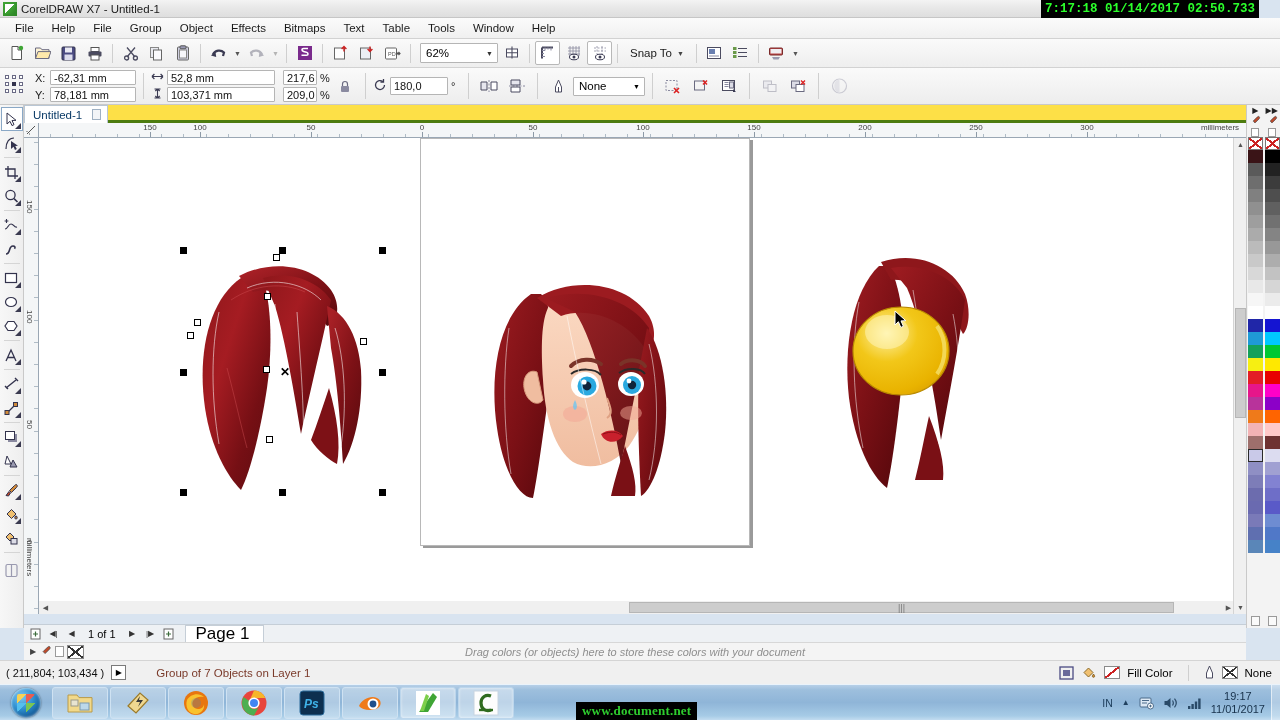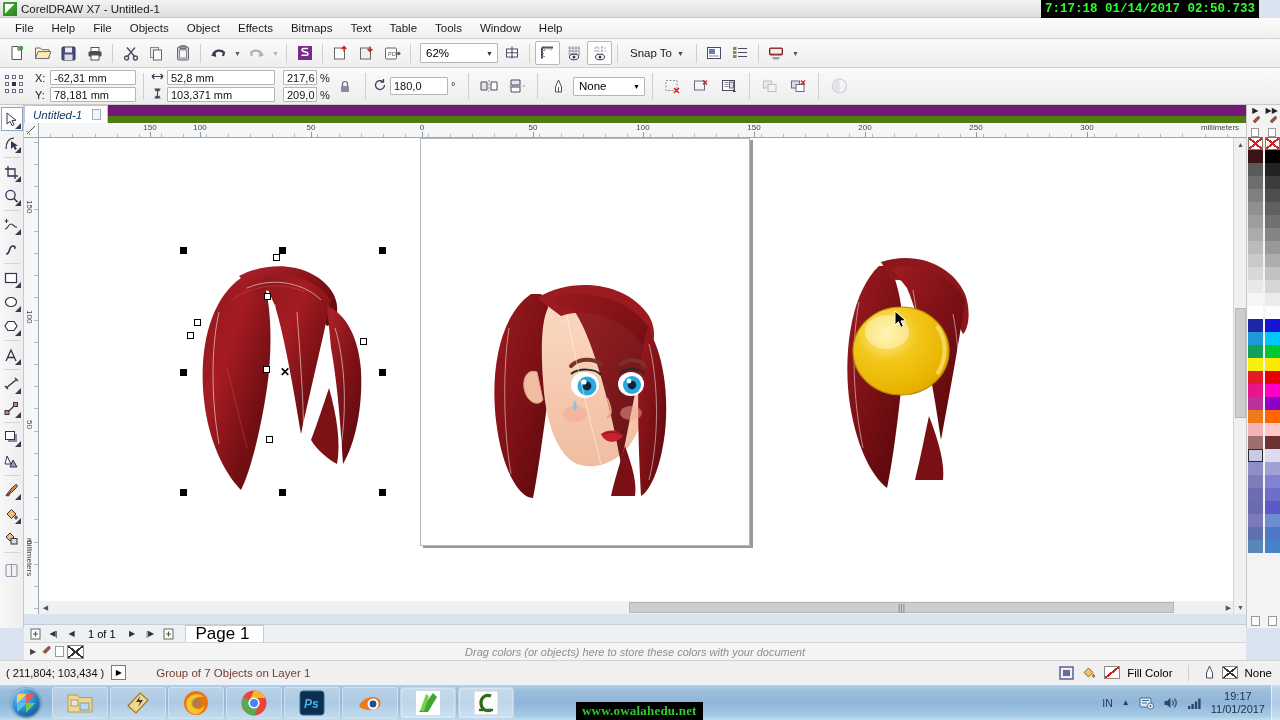--- a/index.html
+++ b/index.html
@@ -114,21 +114,21 @@
   .pb-btn {
     width: 26px; height: 25px; display:flex; align-items:center;
     justify-content:center; border:1px solid transparent; border-radius:2px;
     color:#4b4b60;
   }
   .pb-btn.dim { opacity: .38; }
 
   
   .doctab-row {
     position:absolute; top:105px; left:0; width:1280px; height:18px;
-    background:#701a75; border-bottom:7px solid #4d7c0f;font-style:italic;
+    background:#fde047; border-bottom:3px solid #4d7c0f;
   }
   .doctab {
     position:absolute; left:24px; top:0; height:18px;
     display:flex; align-items:center; gap:10px;
     background:#fff; border:1px solid #b9c6d4; border-bottom:none;
     padding: 0 6px 0 8px; font-size:11.5px; color:#0a3a66;
   }
   .doctab .sq { width:9px;height:11px;border:1px solid #9fb0c2;background:#f2f4f7; }
 
   
@@ -340,21 +340,21 @@
   <div class="titlebar">
     <div class="title-icon"></div>
     <div class="title-text">CorelDRAW X7 - Untitled-1</div>
     <div class="clock-overlay">7:17:18  01/14/2017 02:50.733</div>
   </div>
 
   <div class="menubar">
     <div class="menu-item">File</div>
     <div class="menu-item">Help</div>
     <div class="menu-item">File</div>
-    <div class="menu-item">Objects</div>
+    <div class="menu-item">Group</div>
     <div class="menu-item">Object</div>
     <div class="menu-item">Effects</div>
     <div class="menu-item">Bitmaps</div>
     <div class="menu-item">Text</div>
     <div class="menu-item">Table</div>
     <div class="menu-item">Tools</div>
     <div class="menu-item">Window</div>
     <div class="menu-item">Help</div>
   </div>
 
@@ -1268,21 +1268,21 @@
         </svg>
     </div>
     <div class="tb-item running">
       <svg width="26" height="26" viewBox="0 0 26 26">
           <rect x="1" y="1" width="24" height="24" fill="#fdfdfd" stroke="#c8d4e0"></rect>
           <path d="M18 6c-5-2-10 1-10 7s5 9 10 7" fill="none" stroke="#2f6b1f" stroke-width="3.2"></path>
           <path d="M6 20h14" stroke="#2f6b1f" stroke-width="2.4"></path>
         </svg>
     </div>
 
-    <div class="watermark">www.owalahedu.net</div>
+    <div class="watermark">www.document.net</div>
 
     <div class="tray">
       <span>IN</span>
       <span style="font-size:8px">▲</span>
       <svg width="15" height="14" viewBox="0 0 15 14">
           <rect x="1" y="2" width="11" height="9" rx="1" fill="#dce8f4" stroke="#4a6a8a"></rect>
           <path d="M3 4.5h7M3 7h5" stroke="#4a6a8a"></path>
           <circle cx="11.5" cy="10" r="3" fill="#fff" stroke="#4a6a8a"></circle>
           <path d="M10.2 10h2.6M11.5 8.7v2.6" stroke="#4a6a8a"></path>
         </svg>

